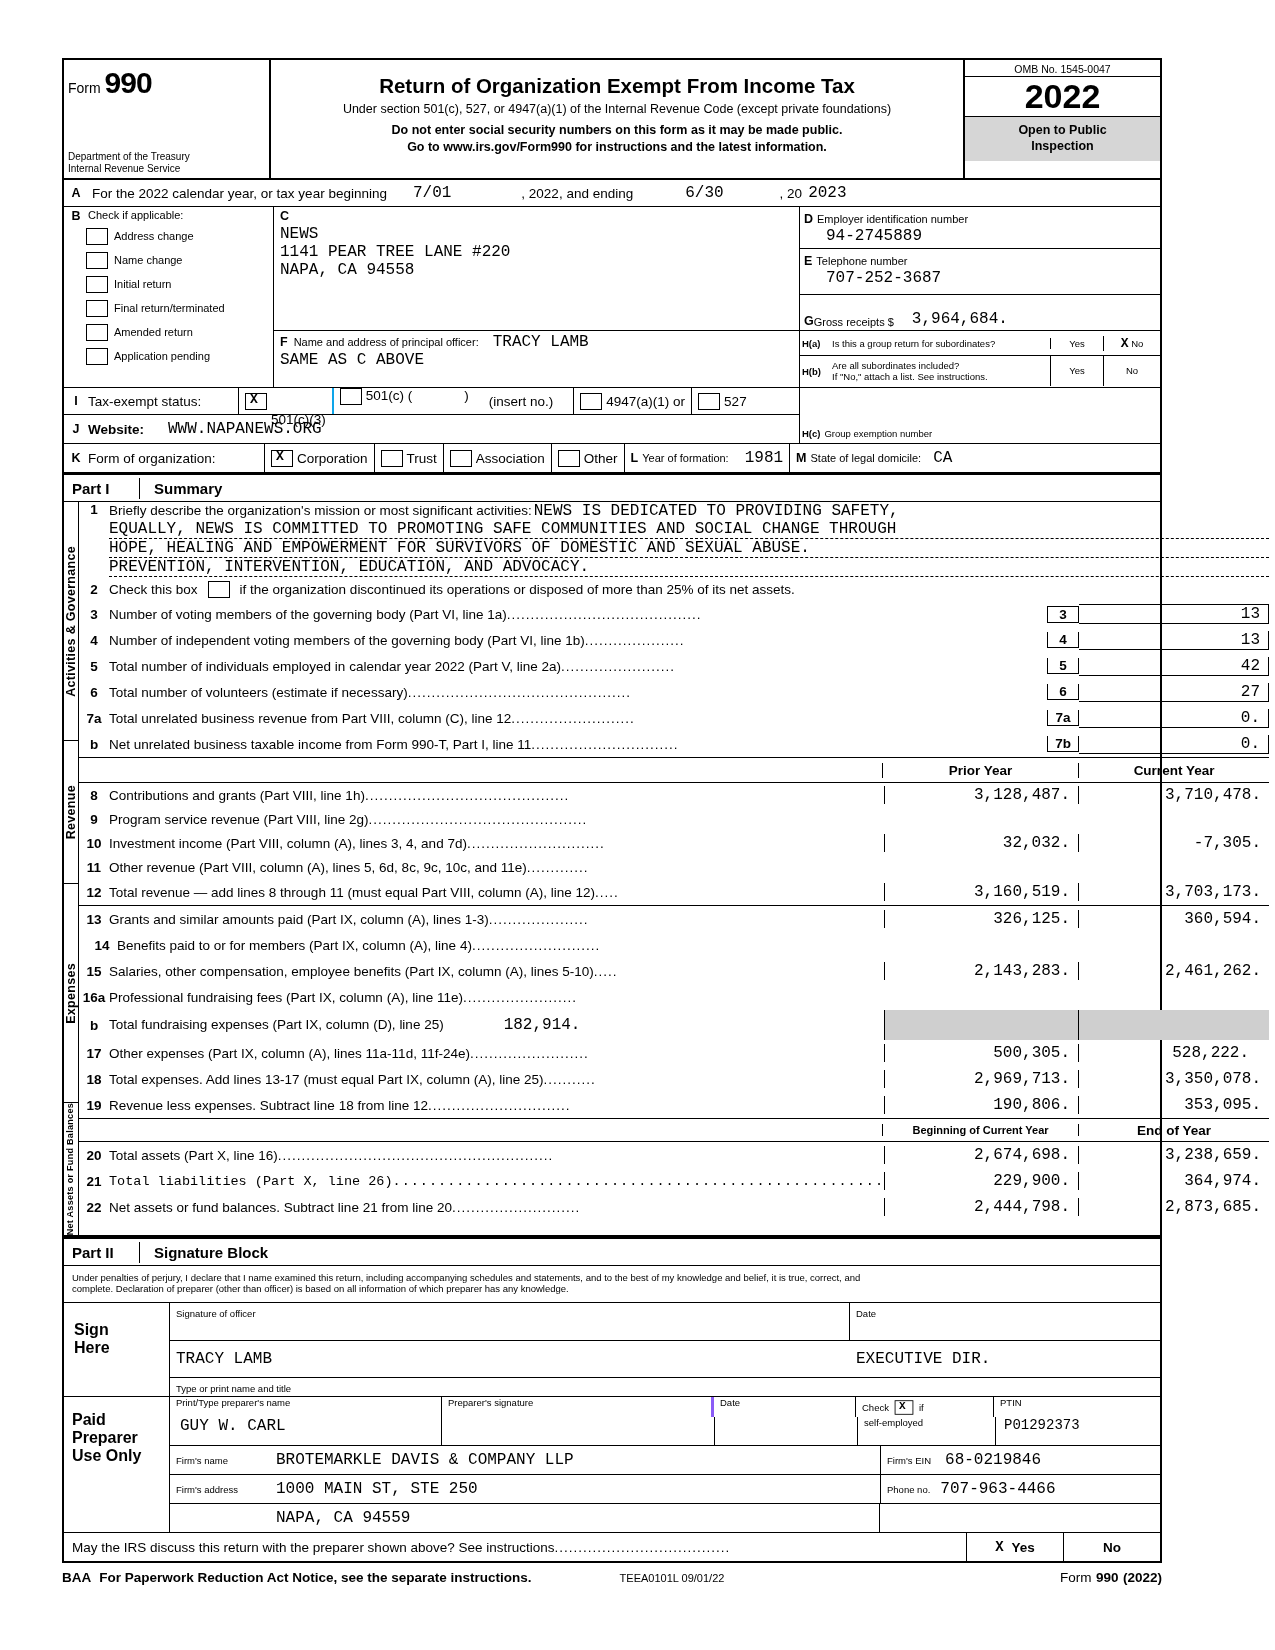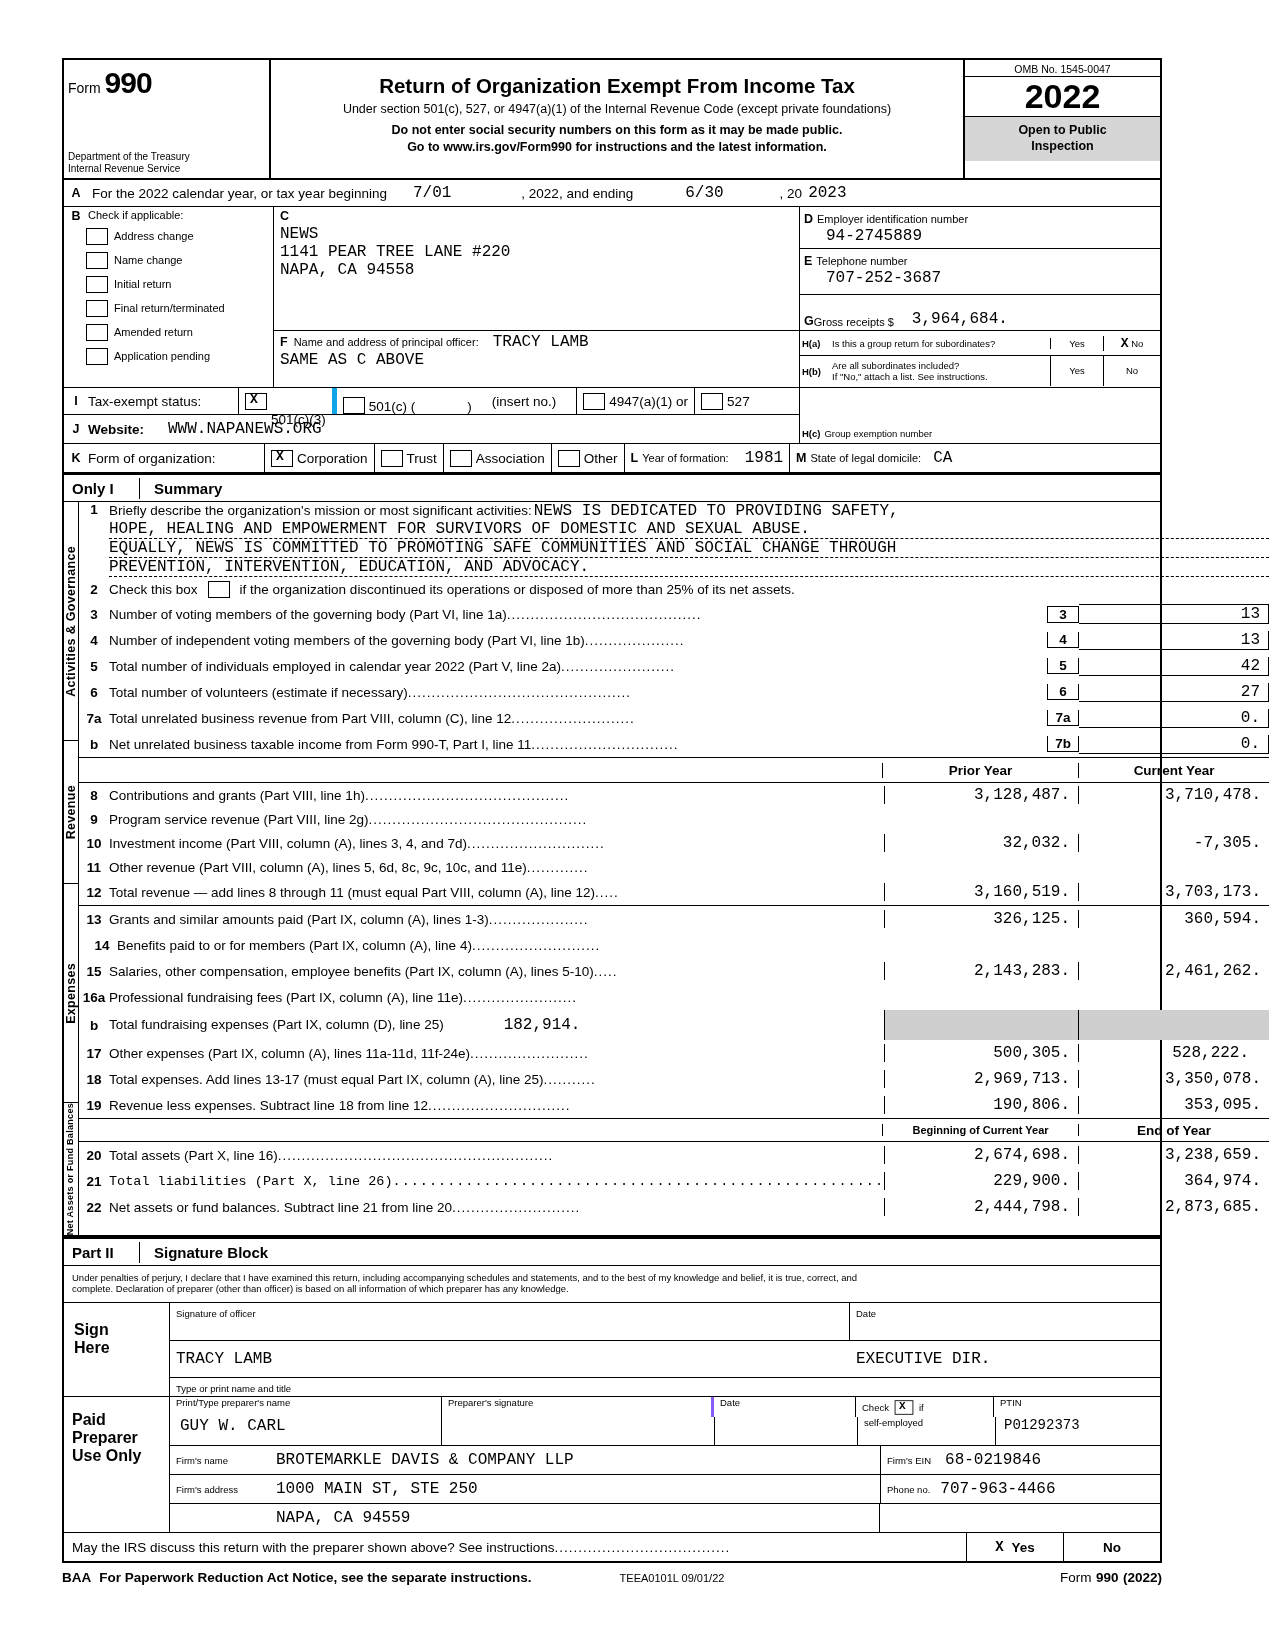--- a/index.html
+++ b/index.html
@@ -176,21 +176,21 @@
   <div style="display:flex;border-left:2px solid #000;border-right:2px solid #000;border-bottom:1px solid #000;">
     <div style="flex:1;border-right:1px solid #000;box-sizing:border-box;">
 
       <div style="display:flex;align-items:center;height:26px;border-bottom:1px solid #000;">
         <span class="ltr" style="width:24px;text-align:center;">I</span>
         <span class="md" style="width:150px;">Tax-exempt status:</span>
         <span style="border-left:1px solid #000;height:26px;display:flex;align-items:center;padding:0 6px;">
           <span class="ckbox x"></span>
           <span class="md" style="padding-left:4px;margin-top:36px;">501(c)(3)</span>
         </span>
-        <span style="border-left:5px solid #0ea5e9;height:26px;display:flex;align-items:flex-end;padding:0 6px;">
+        <span style="border-left:2px solid #0ea5e9;height:26px;display:flex;align-items:flex-start;padding:0 6px;">
           <span class="ckbox"></span>
           <span class="md" style="padding-left:4px;">501(c) (</span>
           <span class="md" style="padding-left:52px;">)</span>
         </span>
         <span class="md" style="padding-left:14px;">(insert no.)</span>
         <span style="border-left:1px solid #000;height:26px;display:flex;align-items:center;padding:0 6px;margin-left:20px;">
           <span class="ckbox"></span>
           <span class="md" style="padding-left:4px;">4947(a)(1) or</span>
         </span>
         <span style="border-left:1px solid #000;height:26px;display:flex;align-items:center;padding:0 6px;">
@@ -236,21 +236,21 @@
       <span class="hand" style="padding-left:16px;">1981</span>
     </span>
     <span style="border-left:1px solid #000;height:28px;display:flex;align-items:center;padding:0 6px;flex:1;">
       <span class="ltr">M</span>
       <span class="sm" style="padding-left:4px;">State of legal domicile:</span>
       <span class="hand" style="padding-left:12px;">CA</span>
     </span>
   </div>
 
   <div class="partbar" style="border-left:2px solid #000;border-right:2px solid #000;height:26px;">
-    <div class="pl">Only I</div>
+    <div class="pl">Part I</div>
     <div class="pt">Summary</div>
   </div>
 
   <div style="display:flex;border-left:2px solid #000;border-right:2px solid #000;border-bottom:2px solid #000;">
 
     <div style="width:26px;border-right:1px solid #000;box-sizing:border-box;display:flex;flex-direction:column;">
       <div style="height:238px;border-bottom:1px solid #000;display:flex;align-items:center;justify-content:center;">
             <span class="vert">Activities &amp; Governance</span>
           </div>
       <div style="height:142px;border-bottom:1px solid #000;display:flex;align-items:center;justify-content:center;">
@@ -266,22 +266,22 @@
 
     <div style="flex:1;">
 
       <div style="display:flex;">
         <div style="width:30px;text-align:center;" class="md bold">1</div>
         <div style="flex:1;">
           <div style="display:flex;align-items:baseline;">
             <span class="md">Briefly describe the organization's mission or most significant activities:</span>
             <span class="hand" style="padding-left:2px;">NEWS IS DEDICATED TO PROVIDING SAFETY,</span>
           </div>
+          <div class="hand" style="border-bottom:1px dashed #000;">EQUALLY, NEWS IS COMMITTED TO PROMOTING SAFE COMMUNITIES AND SOCIAL CHANGE THROUGH</div>
           <div class="hand" style="border-bottom:1px dashed #000;">HOPE, HEALING AND EMPOWERMENT FOR SURVIVORS OF DOMESTIC AND SEXUAL ABUSE.</div>
-          <div class="hand" style="border-bottom:1px dashed #000;">EQUALLY, NEWS IS COMMITTED TO PROMOTING SAFE COMMUNITIES AND SOCIAL CHANGE THROUGH</div>
           <div class="hand" style="border-bottom:1px dashed #000;">PREVENTION, INTERVENTION, EDUCATION, AND ADVOCACY.</div>
         </div>
       </div>
 
       <div style="display:flex;align-items:center;height:24px;">
         <div style="width:30px;text-align:center;" class="md bold">2</div>
         <div class="md">Check this box</div>
         <span class="ckbox" style="margin:0 10px;"></span>
         <div class="md">if the organization discontinued its operations or disposed of more than 25% of its net assets.</div>
       </div>
@@ -444,21 +444,21 @@
 
     </div>
   </div>
 
   <div class="partbar" style="border-left:2px solid #000;border-right:2px solid #000;height:26px;">
     <div class="pl">Part II</div>
     <div class="pt">Signature Block</div>
   </div>
 
   <div style="border-left:2px solid #000;border-right:2px solid #000;border-bottom:1px solid #000;padding:6px 8px 8px;box-sizing:border-box;">
-    <div class="tiny">Under penalties of perjury, I declare that I have examined this return, including accompanying schedules and statements, and to the best of my knowledge and belief, it is true, correct, and</div>
+    <div class="tiny">Under penalties of perjury, I declare that I name examined this return, including accompanying schedules and statements, and to the best of my knowledge and belief, it is true, correct, and</div>
     <div class="tiny">complete. Declaration of preparer (other than officer) is based on all information of which preparer has any knowledge.</div>
   </div>
 
   <div style="display:flex;border-left:2px solid #000;border-right:2px solid #000;border-bottom:1px solid #000;">
     <div style="width:106px;border-right:1px solid #000;box-sizing:border-box;padding:18px 0 0 10px;">
       <div class="lg bold">Sign</div>
       <div class="lg bold">Here</div>
     </div>
     <div style="flex:1;">
       <div style="display:flex;height:38px;">

